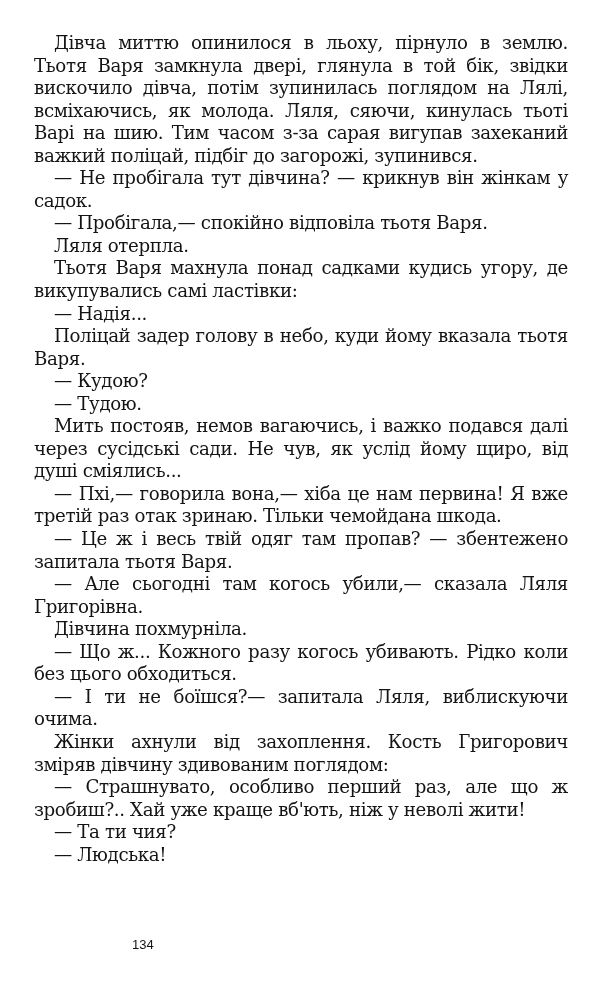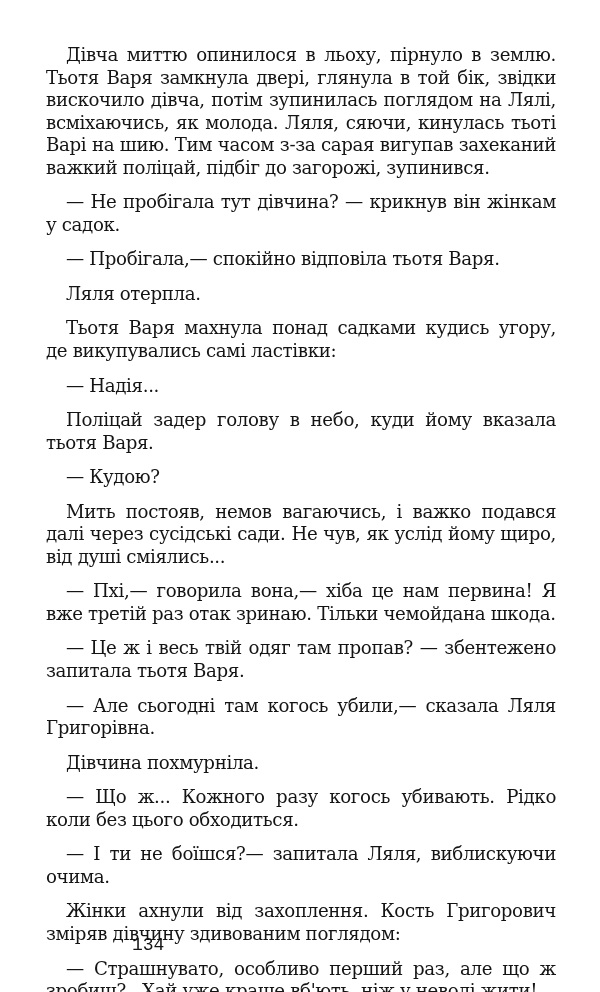--- a/index.html
+++ b/index.html
@@ -19,47 +19,48 @@
       position: absolute;
       left: 34px;
       top: 32px;
       width: 534px;
       font-size: 18.2px;
       line-height: 22.55px;
       letter-spacing: -0.35px;
       word-spacing: 0px;
     }
     .page-text p {
-      margin: 12px;
+      margin: 0;
       text-indent: 20px;
       text-align: justify;
       text-align-last: left;
       hyphens: manual;
     }
     .page-number {
       position: absolute;
       left: 132px;
       top: 934px;
-      font-size: 18px;
+      font-size: 13px;
       line-height: 22px;
-      font-family: Liberation Mono, monospace;
+      font-family: Liberation Sans, sans-serif;
     }
   </style>
 </head>
 <body>
 
 <div class="page-text">
   <p>Дівча миттю опинилося в льоху, пірнуло в землю. Тьотя Варя замкнула двері, глянула в той бік, звідки вискочило дівча, потім зупинилась поглядом на Лялі, всміхаючись, як молода. Ляля, сяючи, кинулась тьоті Варі на шию. Тим часом з-за сарая вигупав захеканий важкий поліцай, підбіг до загорожі, зупинився.</p>
   <p>— Не пробігала тут дівчина? — крикнув він жінкам у садок.</p>
   <p>— Пробігала,— спокійно відповіла тьотя Варя.</p>
   <p>Ляля отерпла.</p>
   <p>Тьотя Варя махнула понад садками кудись угору, де викупувались самі ластівки:</p>
   <p>— Надія...</p>
   <p>Поліцай задер голову в небо, куди йому вказала тьотя Варя.</p>
   <p>— Кудою?</p>
+  <p>— Тудою.</p>
   <p>Мить постояв, немов вагаючись, і важко подався далі через сусідські сади. Не чув, як услід йому щиро, від душі сміялись...</p>
   <p>— Пхі,— говорила вона,— хіба це нам первина! Я вже третій раз отак зринаю. Тільки чемойдана шкода.</p>
   <p>— Це ж і весь твій одяг там пропав? — збентежено запитала тьотя Варя.</p>
   <p>— Але сьогодні там когось убили,— сказала Ляля Григорівна.</p>
   <p>Дівчина похмурніла.</p>
   <p>— Що ж... Кожного разу когось убивають. Рідко коли без цього обходиться.</p>
   <p>— І ти не боїшся?— запитала Ляля, виблискуючи очима.</p>
   <p>Жінки ахнули від захоплення. Кость Григорович зміряв дівчину здивованим поглядом:</p>
   <p>— Страшнувато, особливо перший раз, але що ж зробиш?.. Хай уже краще вб'ють, ніж у неволі жити!</p>
   <p>— Та ти чия?</p>

